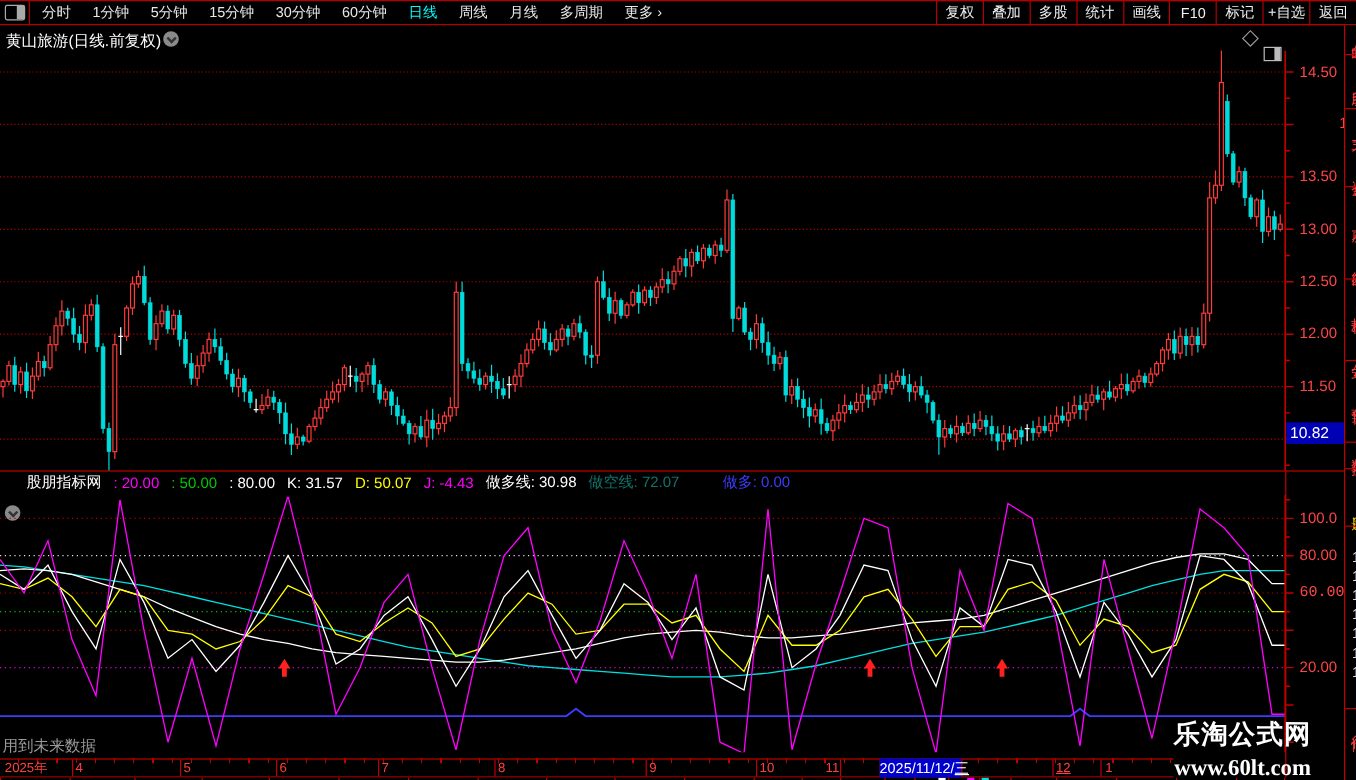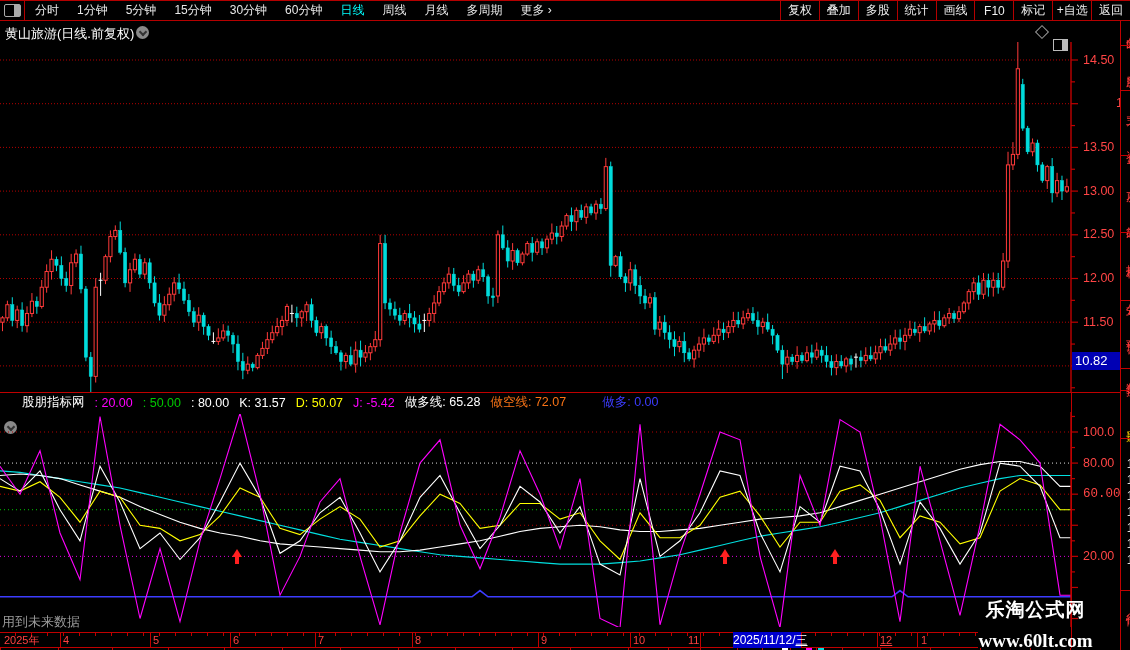--- a/index.html
+++ b/index.html
@@ -39,21 +39,21 @@
   #timeline-ticks{left:0;top:632px;width:978px;height:4px;
      background:repeating-linear-gradient(90deg,transparent 0 15px,#c00000 15px 16px);}
   .tl-label{position:absolute;top:633px;color:#ff4040;font-size:11px;line-height:14px;text-align:center;}
   .tl-div{position:absolute;top:633px;width:1px;height:14px;background:#c00000;}
   #datebox{left:733px;top:632px;width:68px;height:16px;background:#0000cc;color:#fff;
      font-size:12px;line-height:16px;text-align:center;white-space:nowrap;z-index:5;}
   #datebox u{text-decoration:underline;}
   #pricebox{left:1072px;top:352px;width:57px;height:18px;background:#0000b4;color:#fff;
      font-size:13px;line-height:18px;padding-left:3px;box-sizing:border-box;z-index:6;}
   .yaxis-label{position:absolute;color:#ff4545;font-size:12.5px;line-height:13px;}
-  #wm1{left:948px;top:597px;width:175px;color:#fff;font-size:19px;font-weight:bold;
+  #wm1{left:948px;top:597px;width:175px;color:#fff;font-size:22px;font-weight:bold;
       letter-spacing:1px;z-index:50;text-align:center;}
   #wm2{left:948px;top:630px;width:175px;color:#fff;font-size:19px;font-weight:bold;z-index:50;
       font-family:"Liberation Serif","DejaVu Serif",serif;text-align:center;}
   #right-strip{left:1120px;top:21px;width:10px;height:629px;border-left:1px solid #c00000;
       overflow:hidden;z-index:40;background:#000;}
   .strip-txt{position:absolute;left:2px;writing-mode:vertical-rl;text-orientation:upright;
       font-size:12px;letter-spacing:2px;white-space:nowrap;}
   .strip-sep{position:absolute;left:0;width:10px;height:1px;background:#c00000;}
   #bottom-sliver{left:0;top:648px;width:1130px;height:2px;background:#000;overflow:hidden;}
   svg{position:absolute;left:0;}
@@ -566,23 +566,23 @@
 
 <div id="sep-chart-ind" class="abs"></div>
 <div id="ind-chev" class="abs chev-circle"></div>
 <div id="ind-header" class="abs" style="left:22px">
     <span class="ind-seg" style="color: rgb(255, 255, 255);">股朋指标网</span>
     <span class="ind-seg" style="color: rgb(255, 0, 255);">: 20.00</span>
     <span class="ind-seg" style="color: rgb(0, 200, 0);">: 50.00</span>
     <span class="ind-seg" style="color: rgb(255, 255, 255);">: 80.00</span>
     <span class="ind-seg" style="color: rgb(255, 255, 255);">K: 31.57</span>
     <span class="ind-seg" style="color: rgb(255, 255, 0);">D: 50.07</span>
-    <span class="ind-seg" style="color: rgb(255, 0, 255);">J: -5.42</span>
-    <span class="ind-seg" style="color: rgb(255, 255, 255);">做多线: 65.28</span>
-    <span class="ind-seg" style="color: #f97316;">做空线: 72.07</span>
+    <span class="ind-seg" style="color: rgb(255, 0, 255);">J: -4.43</span>
+    <span class="ind-seg" style="color: rgb(255, 255, 255);">做多线: 30.98</span>
+    <span class="ind-seg" style="color: #0f766e;">做空线: 72.07</span>
     <span class="ind-seg" style="color: rgb(60, 60, 255); margin-left: 26px;">做多: 0.00</span>
   </div>
 <svg id="ind-svg" width="1130" height="215" style="top:412px">
     <defs>
       <clipPath id="indclip">
         <rect x="0" y="2" width="1071" height="213"></rect>
       </clipPath>
     </defs>
     <line x1="0" y1="20" x2="1071" y2="20" stroke="#b40000" stroke-width="1" stroke-dasharray="1 3"></line>
     <line x1="0" y1="51.09" x2="1071" y2="51.09" stroke="#e0e0e0" stroke-width="1" stroke-dasharray="1 3"></line>

